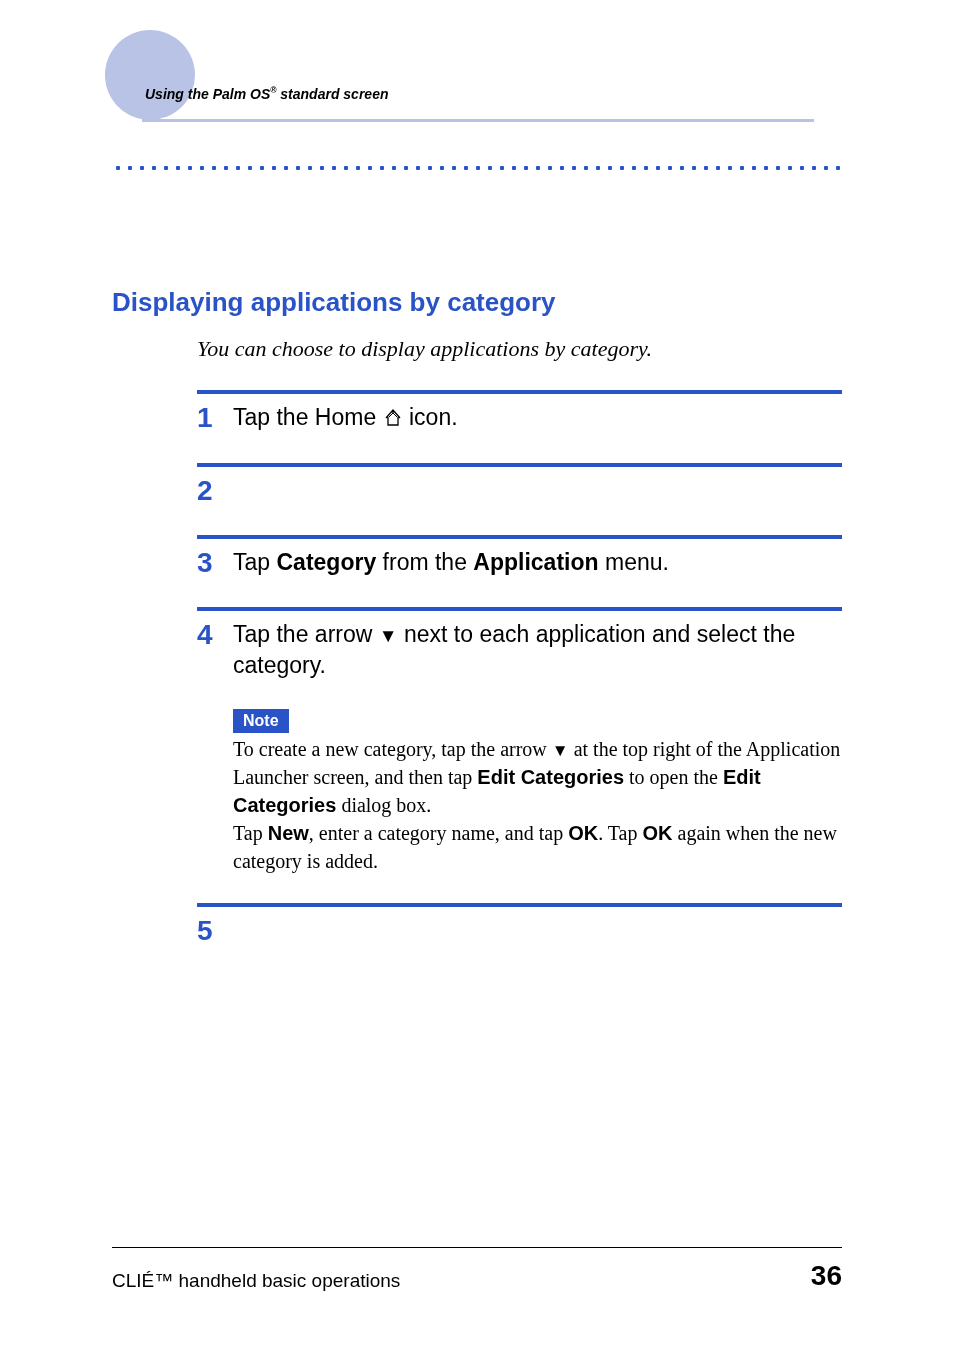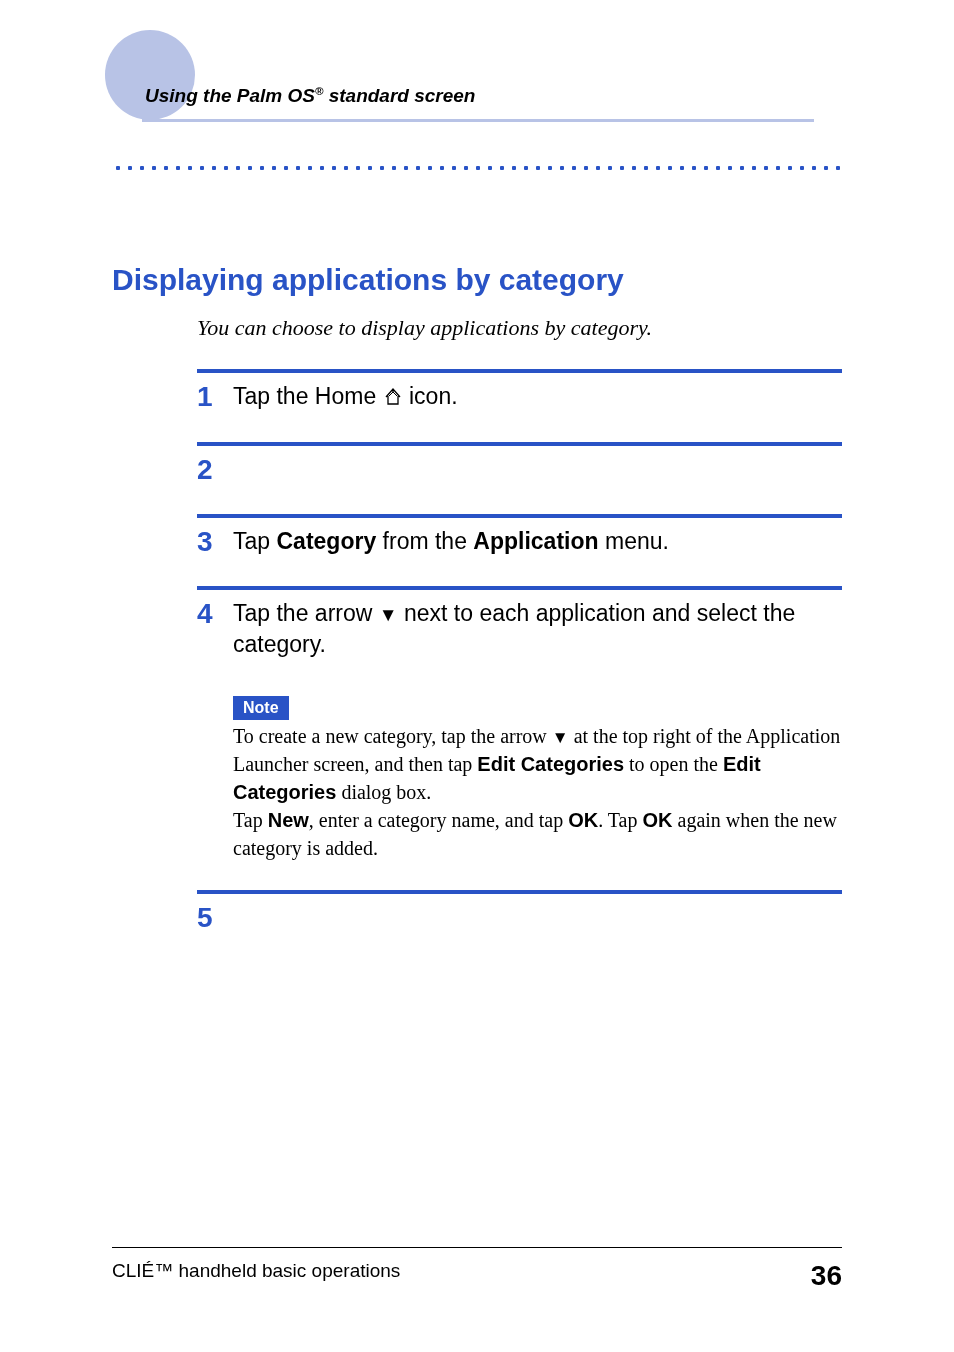--- a/index.html
+++ b/index.html
@@ -27,37 +27,37 @@
     background: #b8c3e6;
     border-radius: 50%;
   }
   .header-text {
     position: absolute;
     top: 85px;
     left: 145px;
     font-family: Arial, Helvetica, sans-serif;
     font-weight: bold;
     font-style: italic;
-    font-size: 19px;
+    font-size: 14px;
     color: #000;
     z-index: 2;
   }
   .header-rule {
     position: absolute;
     top: 119px;
     left: 142px;
     width: 672px;
     height: 3px;
     background: #b8c3e6;
   }
   .section-title {
-    margin-top: 92px;
-    font-family: Arial, Helvetica, sans-serif;
-    font-weight: bold;
-    font-size: 30px;
+    margin-top: 116px;
+    font-family: Arial, Helvetica, sans-serif;
+    font-weight: bold;
+    font-size: 26px;
     color: #2953c6;
   }
   .dotted-rule {
     margin-top: 135px;
     margin-bottom: 5px;
     height: 6px;
     background-image: radial-gradient(circle, #2953c6 2px, transparent 2.5px);
     background-size: 12px 6px;
     background-repeat: repeat-x;
   }
@@ -110,38 +110,38 @@
     line-height: 1.35;
   }
   .note-label {
     display: inline-block;
     background: #2953c6;
     color: #fff;
     font-family: Arial, Helvetica, sans-serif;
     font-weight: bold;
     font-size: 16px;
     padding: 3px 10px;
-    margin-top: 36px;
+    margin-top: 28px;
   }
   .note-body {
     font-family: Georgia, serif;
     font-size: 20px;
     margin-top: 2px;
     line-height: 1.4;
   }
   .footer {
     position: absolute;
     bottom: 60px;
     left: 112px;
     right: 112px;
     border-top: 1px solid #000;
     padding-top: 12px;
     display: flex;
     justify-content: space-between;
-    align-items: flex-start;
+    align-items: flex-end;
   }
   .footer-text {
     font-family: Arial, Helvetica, sans-serif;
     font-size: 19px;
   }
   .footer-page {
     font-family: Arial, Helvetica, sans-serif;
     font-weight: bold;
     font-size: 28px;
   }

